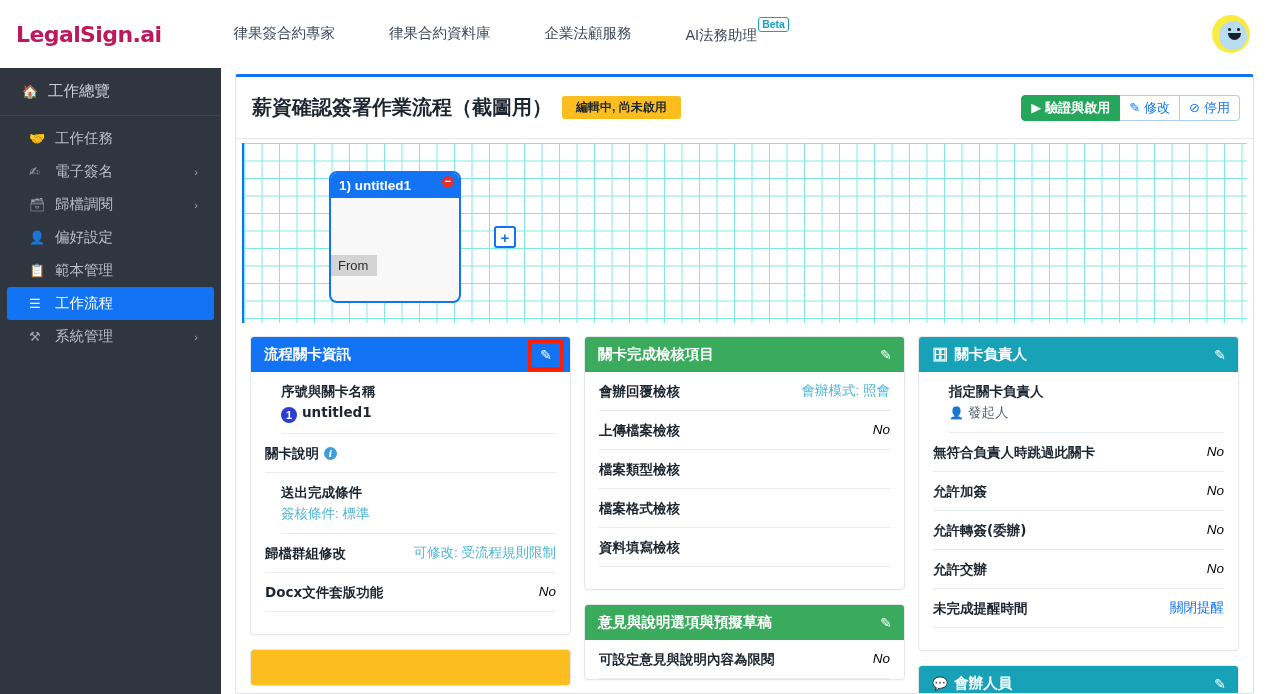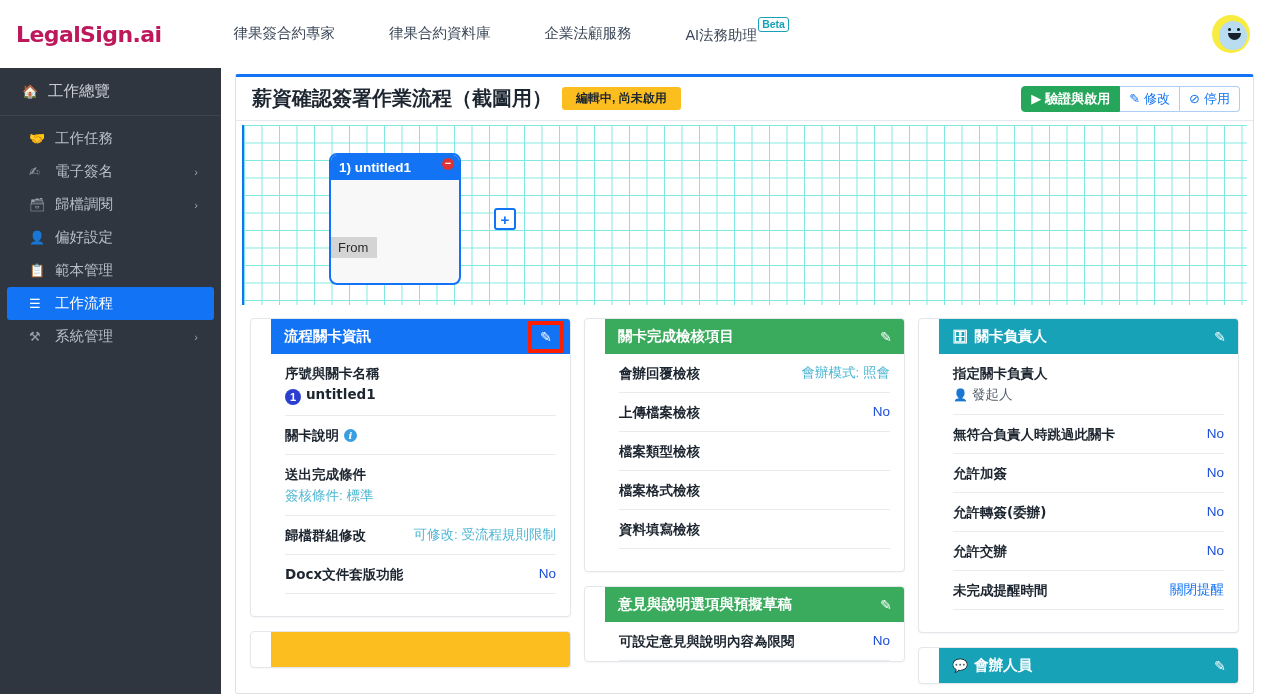--- a/index.html
+++ b/index.html
@@ -81,21 +81,21 @@
 
   
   #main {
     position: absolute; top: 74px; left: 235px;
     width: 1019px; height: 620px;
     background: #ffffff; border: 1px solid #dfe3e8;
     border-top: 3px solid #1273f5; border-radius: 3px;
     overflow: hidden;
   }
   #main-header {
-    height: 44px; display: flex; align-items: center;
+    height: 62px; display: flex; align-items: center;
     padding: 0 12px 0 16px; border-bottom: 1px solid #e6e9ed;
     position: relative;
   }
   #page-title {
     font-size: 20px; font-weight: bold; color: #1d2630;
     font-family: "DejaVu Sans", sans-serif; white-space: nowrap;
   }
   #status-badge {
     margin-left: 10px; background: #fcbe1f; color: #1d2630;
     font-size: 12px; font-weight: bold; border-radius: 3px;
@@ -161,21 +161,21 @@
     background: #ffffff; cursor: pointer; font-weight: bold;
   }
 
   
   #cards {
     display: flex; gap: 13px; padding: 13px 14px 0 14px;
   }
   .col { flex: 1; display: flex; flex-direction: column; gap: 14px; }
   .card {
     background: #ffffff; border: 1px solid #e3e6ea; border-radius: 4px;
-    box-shadow: 0 1px 2px rgba(0,0,0,0.04); overflow: hidden; padding-left: 20px;
+    box-shadow: 0 1px 2px rgba(0,0,0,0.04); overflow: hidden;
   }
   .card-head {
     height: 35px; display: flex; align-items: center;
     padding: 0 10px 0 13px; color: #ffffff;
     font-size: 14.5px; font-weight: bold; position: relative;
   }
   .card-head .head-icon { margin-right: 6px; font-size: 13px; }
   .card-head.blue { background: #1273f5; }
   .card-head.green { background: #3aaa5d; }
   .card-head.teal { background: #17a2b8; }
@@ -195,24 +195,24 @@
     min-height: 38px; font-size: 13.5px;
   }
   .row:first-child { border-top: 1px solid #e9ecef; }
   .row.first-noline { border-top: none; }
   .rlabel {
     font-weight: bold; color: #1d2630; white-space: nowrap;
     font-family: "DejaVu Sans", sans-serif; line-height: 18px;
   }
   .rvalue { white-space: nowrap; text-align: right; line-height: 18px; }
   .v-yes { color: #28a745; }
-  .v-no  { color: #1d4ed8; }
+  .v-no  { color: #000000; font-style: italic; }
   .v-info { color: #4db6d4; }
   .v-link { color: #1273f5; }
-  .stacked { flex-direction: column; align-items: flex-start; }
+  .stacked { flex-direction: column; align-items: flex-start; margin-left: 16px; }
   .sub { margin-top: 4px; font-size: 13.5px; }
   .seq-badge {
     display: inline-block; width: 16px; height: 16px; border-radius: 50%;
     background: #2b3ed1; color: #fff; font-size: 11px; font-weight: bold;
     text-align: center; line-height: 16px; margin-right: 5px;
     vertical-align: -2px;
   }
   .name-strong { font-weight: bold; color: #1d2630;
     font-family: "DejaVu Sans", sans-serif; }
   .info-dot {

